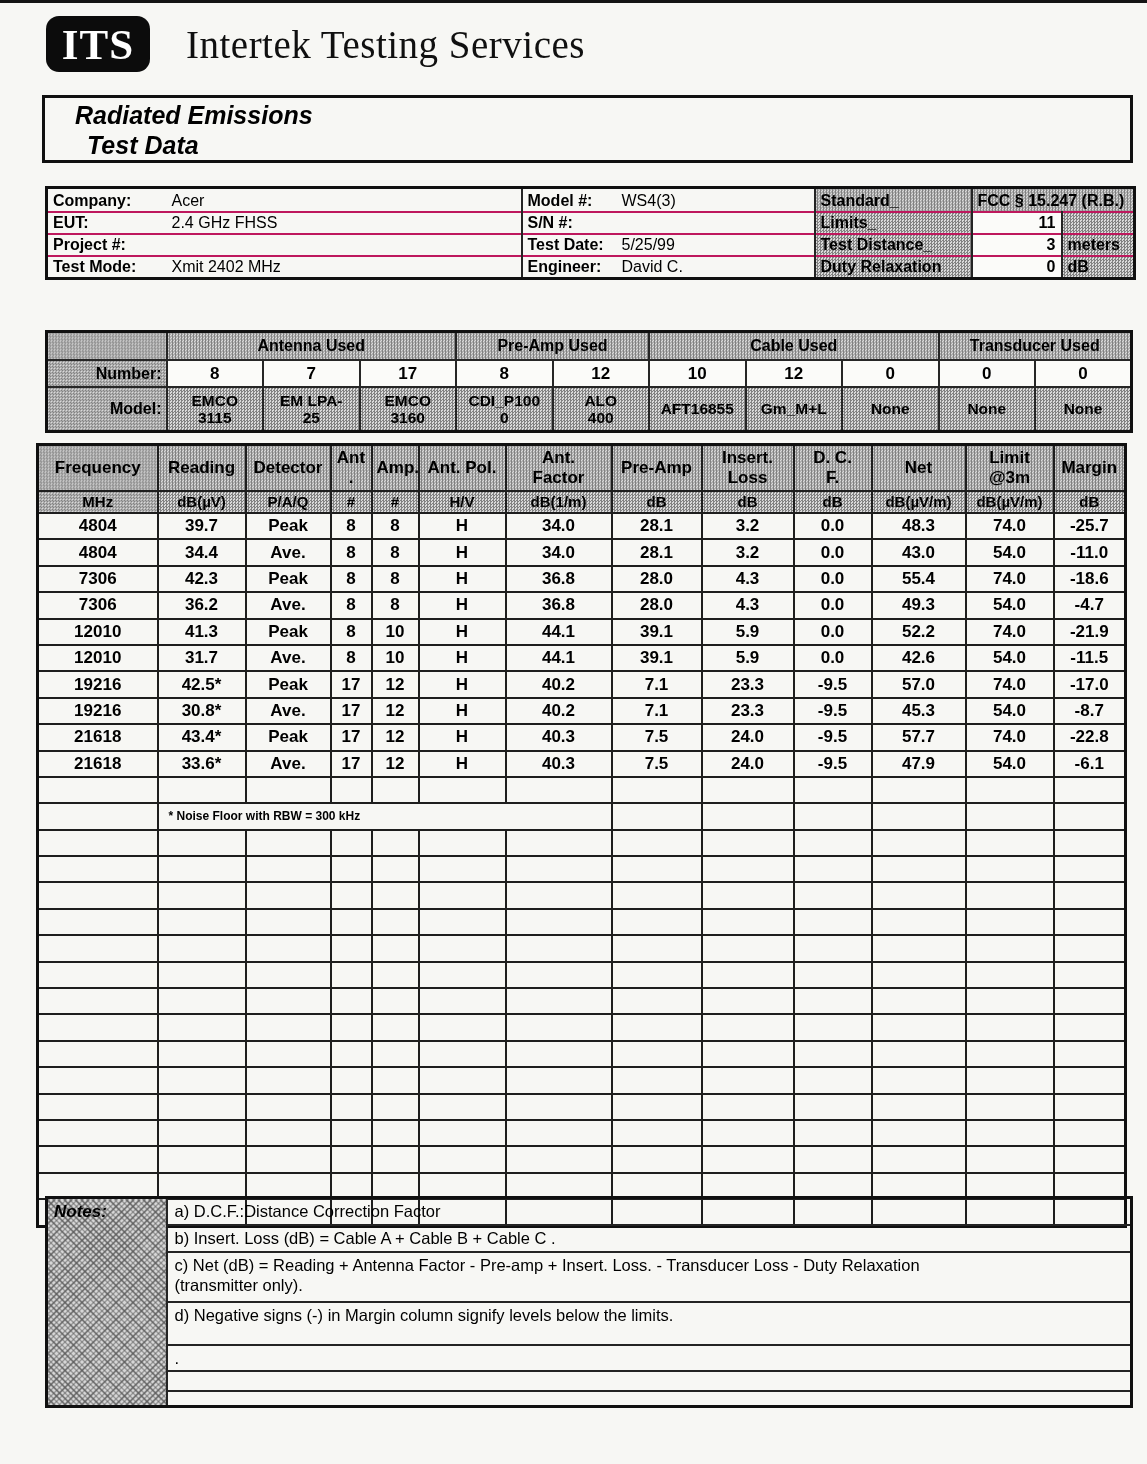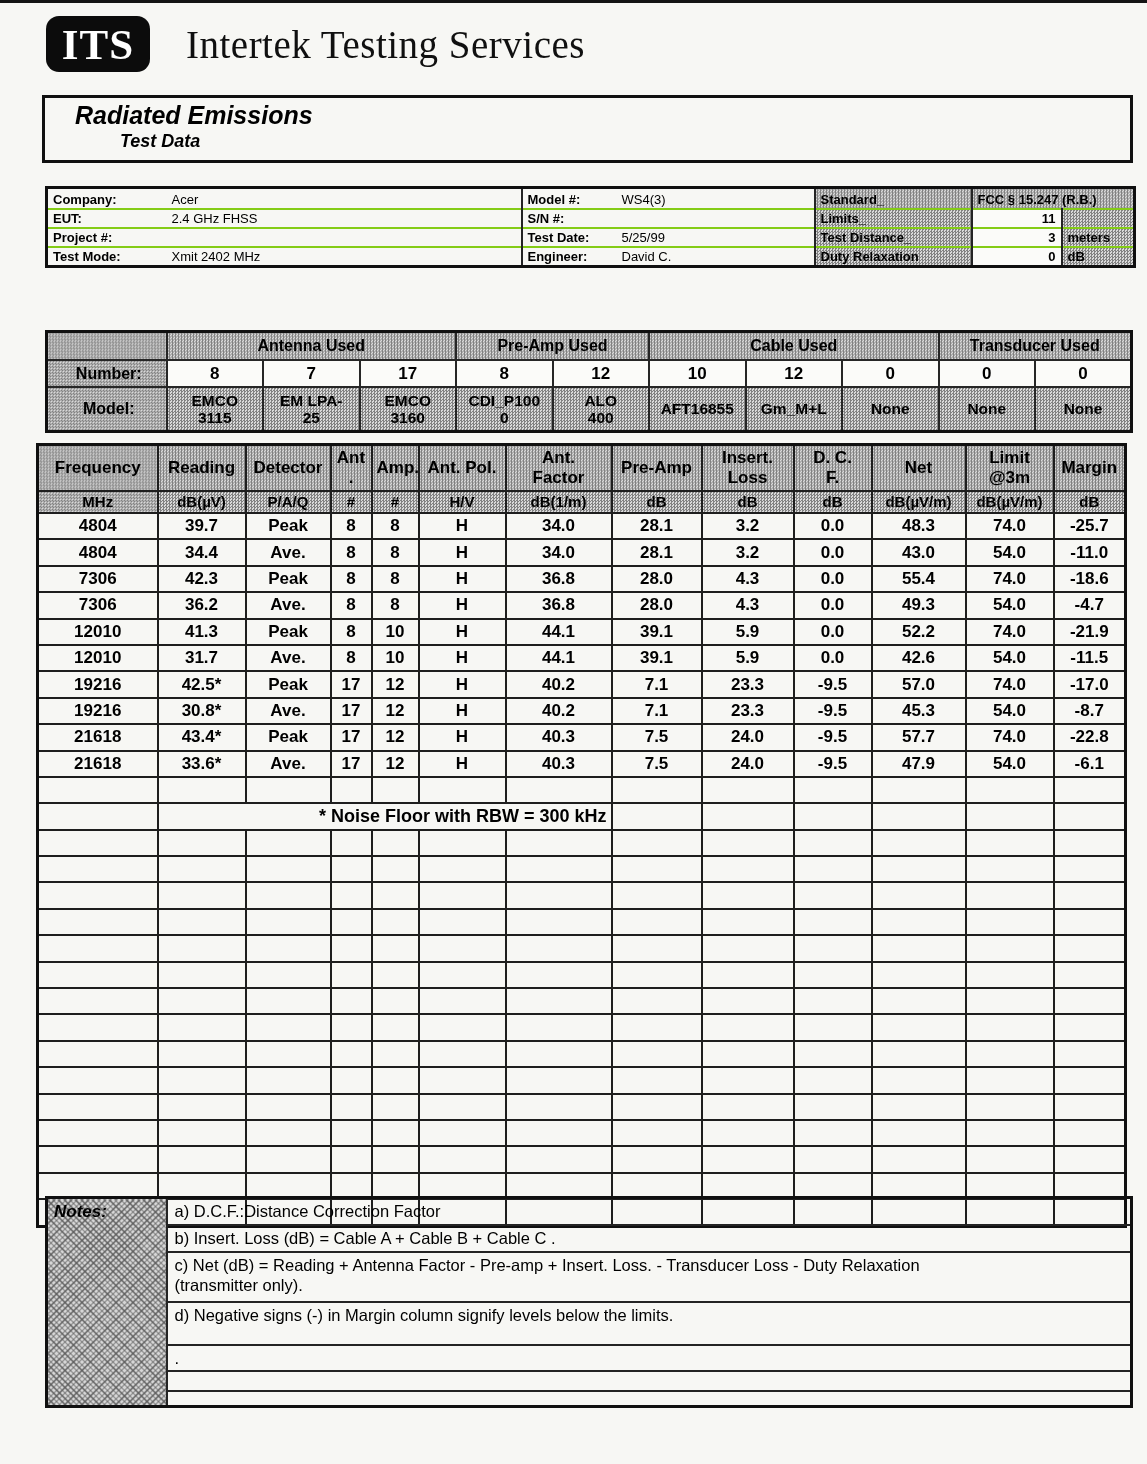--- a/index.html
+++ b/index.html
@@ -10,62 +10,62 @@
   
   .hdr{position:absolute;left:46px;top:16px;display:flex;align-items:center;gap:36px;}
   .logo{width:104px;height:56px;background:#0c0c0c;border-radius:13px;color:#fff;
         font-family:"Liberation Serif",serif;font-weight:bold;font-size:43px;
         display:flex;align-items:center;justify-content:center;letter-spacing:1px;}
   .brand{font-family:"Liberation Serif",serif;font-size:39px;color:#101010;letter-spacing:.5px;}
 
   
   .title-box{position:absolute;left:42px;top:95px;width:1085px;height:62px;border:3px solid #101010;}
   .t1{margin:3px 0 0 30px;font-size:25px;font-weight:bold;font-style:italic;}
-  .t2{margin:1px 0 0 75px;font-size:18px;font-weight:bold;font-style:italic;}
+  .t2{margin:1px 0 0 42px;font-size:25px;font-weight:bold;font-style:italic;}
 
   
   .hatch{background-color:#c6c6c6;
          background-image:conic-gradient(#828282 25%,#dadada 0 50%,#828282 0 75%,#dadada 0);
          background-size:3px 3px;}
   .xhatch{background-color:#d6d6d6;
           background-image:repeating-linear-gradient(45deg,#5c5c5c 0 1px,transparent 1px 4px),
                            repeating-linear-gradient(-45deg,#5c5c5c 0 1px,transparent 1px 4px);}
 
   table{border-collapse:collapse;table-layout:fixed;}
   td,th{padding:0 4px;overflow:hidden;}
 
   
-  .info{position:absolute;left:45px;top:186px;width:1088px;border:3px solid #101010;font-size:13px;}
+  .info{position:absolute;left:45px;top:186px;width:1088px;border:3px solid #101010;font-size:16px;}
   .info td{vertical-align:middle;padding:1px 5px;}
-  .info tr+tr td{border-top:2px solid #84cc16;}
+  .info tr+tr td{border-top:2px solid #be185d;}
   .info .lb{font-weight:bold;}
   .info .vl{border-left:2px solid #242424;}
   .info .r1 td{vertical-align:top;padding-top:3px;}
   .info .wcell{background:#fbfbf9;font-weight:bold;text-align:right;
                border-left:2px solid #242424;border-right:2px solid #242424;}
   .info .b{font-weight:bold;}
 
   
   .equip{position:absolute;left:45px;top:330px;width:1088px;border:3px solid #101010;
          font-size:16px;text-align:center;}
   .equip td{border:2px solid #262626;white-space:pre-line;line-height:1.12;}
   .equip .grp{font-weight:bold;height:26px;}
-  .equip .rowlab{text-align:center;padding-left:8px;font-weight:bold;}
+  .equip .rowlab{text-align:right;padding-left:8px;font-weight:bold;}
   .equip .num{font-weight:bold;height:25px;background:#fbfbf9;font-size:17px;}
   .equip .mod{font-weight:bold;height:38px;font-size:15.5px;padding:2px;}
 
   
   .data{position:absolute;left:36px;top:443px;width:1088px;border:3px solid #101010;
         font-size:17px;text-align:center;}
   .data th,.data td{border:2px solid #1e1e1e;}
   .data thead th{font-weight:bold;white-space:pre-line;line-height:1.18;}
   .data thead tr:first-child th{height:44px;}
   .data thead tr:last-child th{height:20px;font-size:15px;}
   .data tbody td{height:24.4px;font-weight:bold;}
-  .data .note-cell{text-align:right;padding-left:10px;font-size:18px;margin-left:34px;}
+  .data .note-cell{text-align:left;padding-left:10px;font-size:12px;margin-left:34px;}
 
   
   .notes{position:absolute;left:45px;top:1196px;width:1088px;border:3px solid #101010;font-size:16.5px;}
   .notes td.note-text{border-top:2px solid #242424;border-left:2px solid #242424;
         padding:2px 7px;vertical-align:top;line-height:1.25;white-space:pre-line;}
   .notes .notes-label-cell{font-weight:bold;font-style:italic;vertical-align:top;
         padding:3px 6px;font-size:17px;}
   .notes tr:nth-child(1){height:27px;}
   .notes tr:nth-child(2){height:27px;}
   .notes tr:nth-child(3){height:50px;}

